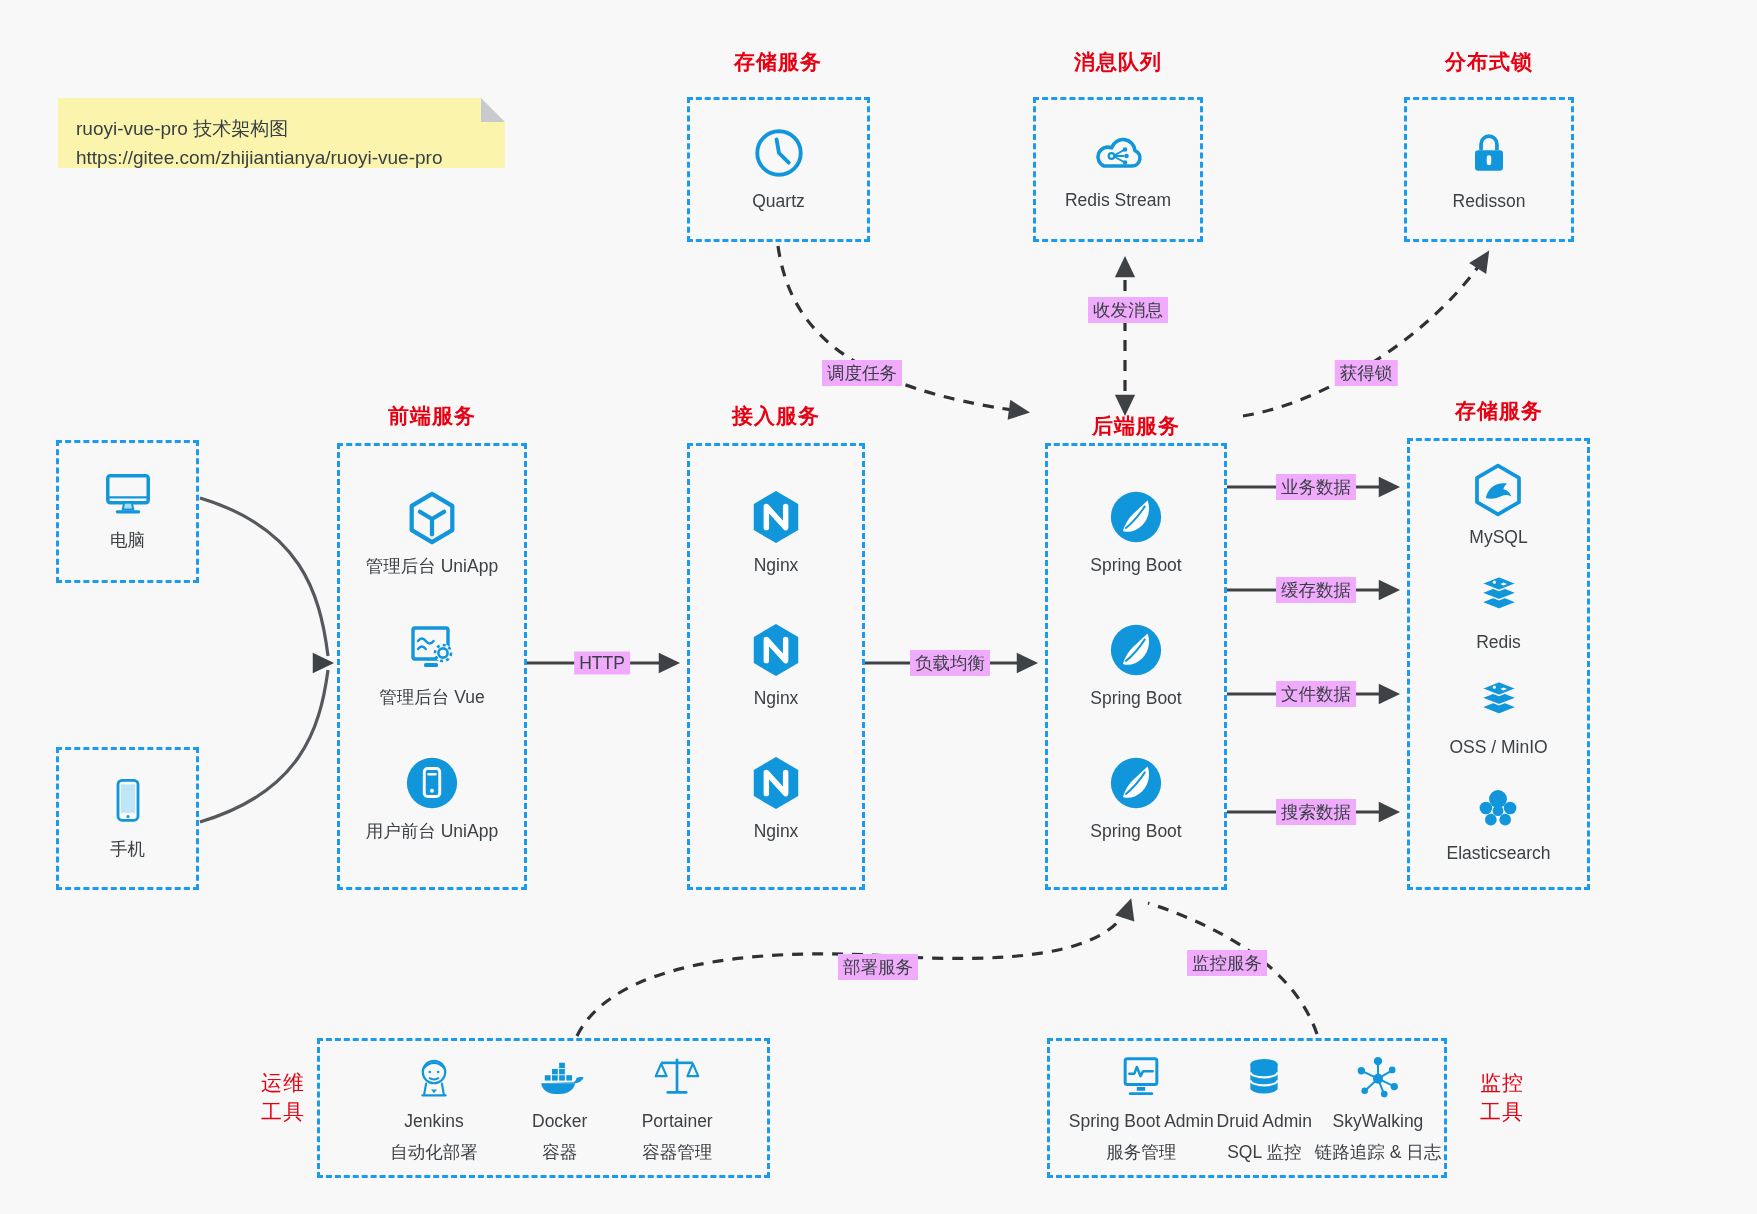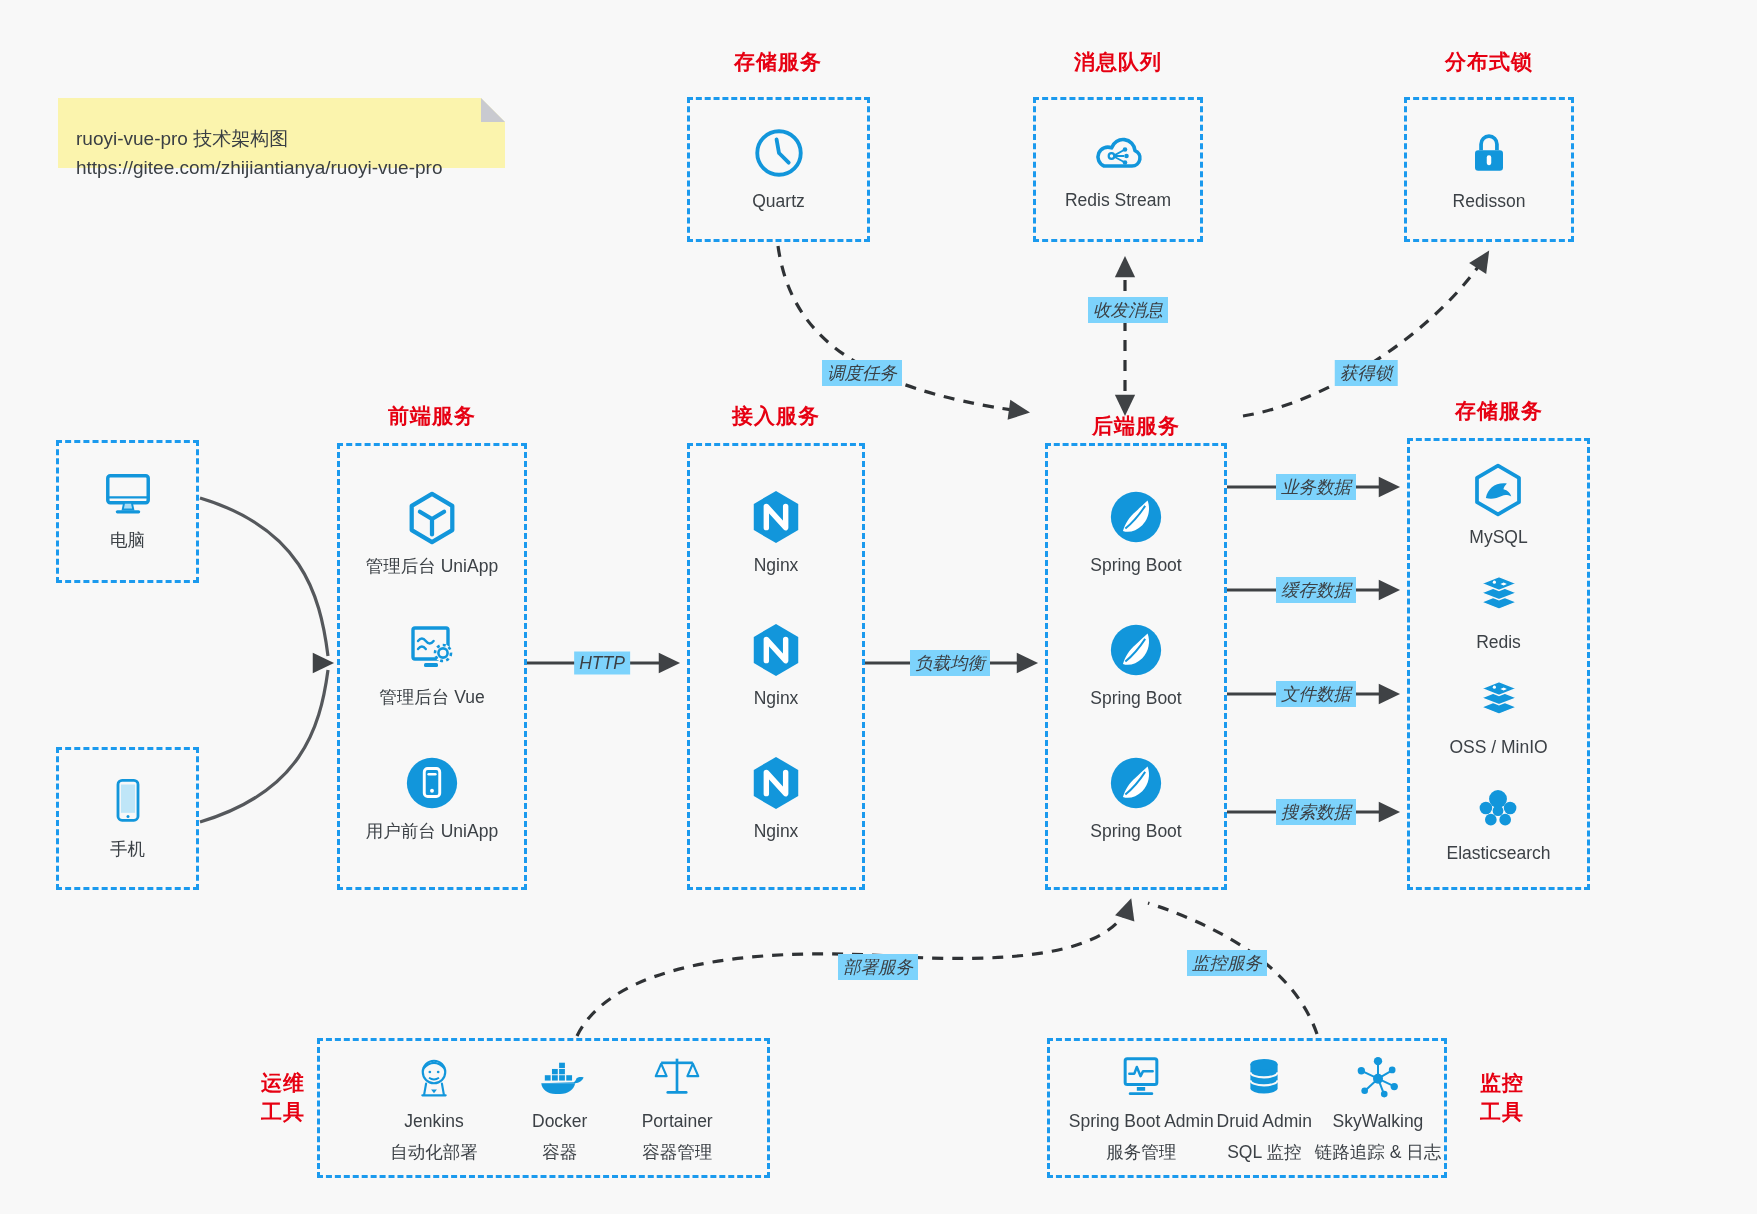--- a/index.html
+++ b/index.html
@@ -4,45 +4,45 @@
 <style>
   html,body{margin:0;padding:0;background:#f8f8f8;}
   .stage{
     position:relative;width:1757px;height:1214px;background:#f8f8f8;
     font-family:"Liberation Sans","DejaVu Sans",sans-serif;overflow:hidden;
   }
   
   .note{
     position:absolute;left:58px;top:98px;width:447px;height:70px;
     background:#fbf4ad;color:#3a3f44;font-size:19px;line-height:1.55;
-    padding:26px 0 0 18px;box-sizing:border-box;
+    padding:16px 0 0 18px;box-sizing:border-box;
   }
   .note-fold{position:absolute;top:0;right:0;}
   
   .gbox{
     position:absolute;border:3px dashed #1b9aee;box-sizing:border-box;
     display:flex;flex-direction:column;align-items:center;justify-content:space-evenly;
   }
   .gbox.row{flex-direction:row;padding-left:16px;}
   .node{display:flex;flex-direction:column;align-items:center;gap:7px;}
   .node-label{font-size:17.5px;color:#3c4146;white-space:nowrap;text-align:center;line-height:1.45;}
   .node-sub{font-size:17.5px;color:#3c4146;white-space:nowrap;text-align:center;margin-top:-2px;}
   
   .col-title{
     position:absolute;transform:translateX(-50%);color:#e60012;font-weight:bold;
     font-size:21px;white-space:nowrap;letter-spacing:1px;
   }
   .side-title{
-    position:absolute;color:#e60012;font-weight:bold;font-size:21px;line-height:1.4;
+    position:absolute;color:#e60012;font-weight:normal;font-size:21px;line-height:1.4;
     width:46px;text-align:center;word-break:break-all;letter-spacing:1px;
   }
   
   .edge-label{
-    position:absolute;transform:translate(-50%,-50%);background:#7dd3fc;
-    padding:1px 5px;font-size:17.5px;color:#3b4045;white-space:nowrap;z-index:6;font-style:italic;
+    position:absolute;transform:translate(-50%,-50%);background:#f0abfc;
+    padding:1px 5px;font-size:17.5px;color:#3b4045;white-space:nowrap;z-index:6;
   }
   .edges{position:absolute;left:0;top:0;z-index:5;pointer-events:none;}
   .icon{display:block;}
 </style>
 </head>
 <body>
 
 <div class="stage">
 
   <div class="note">

